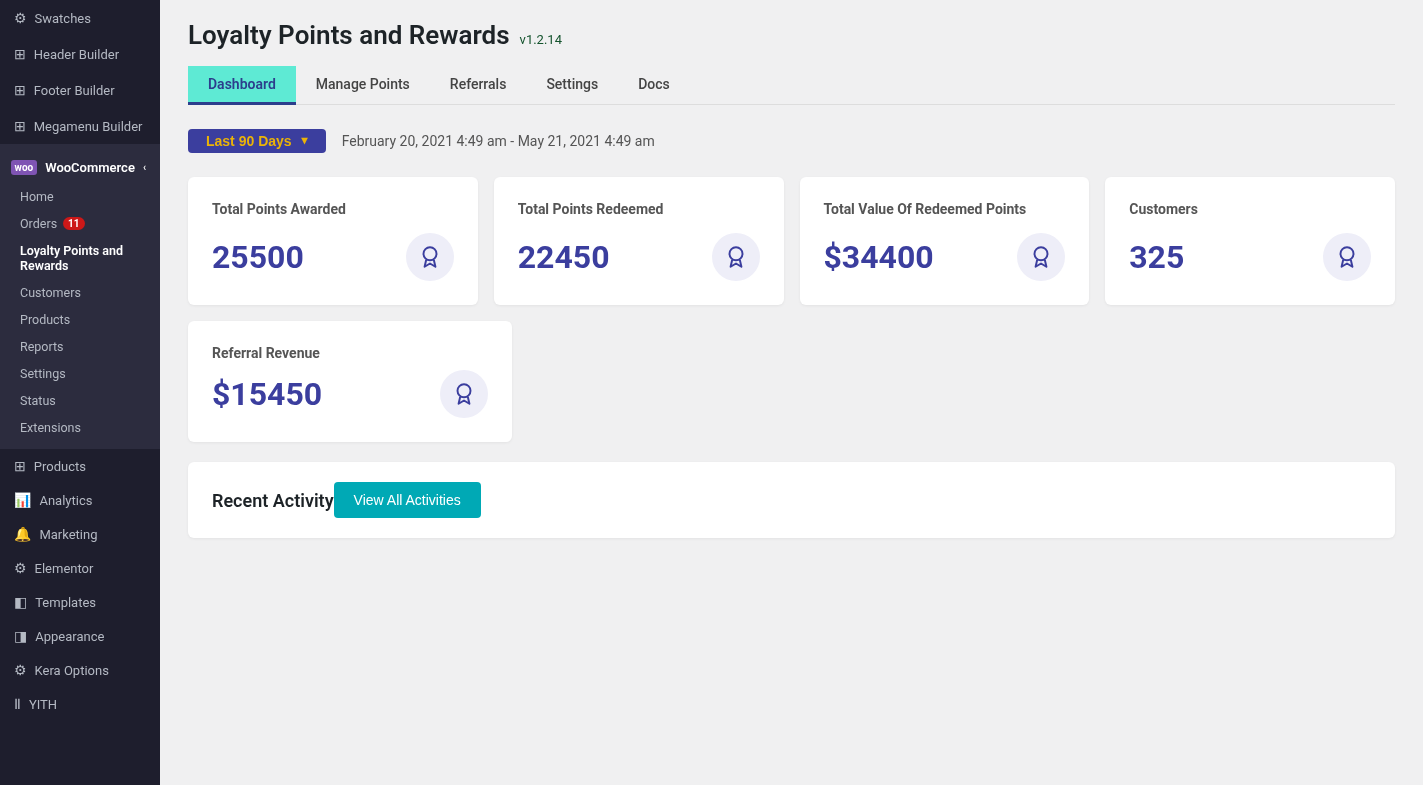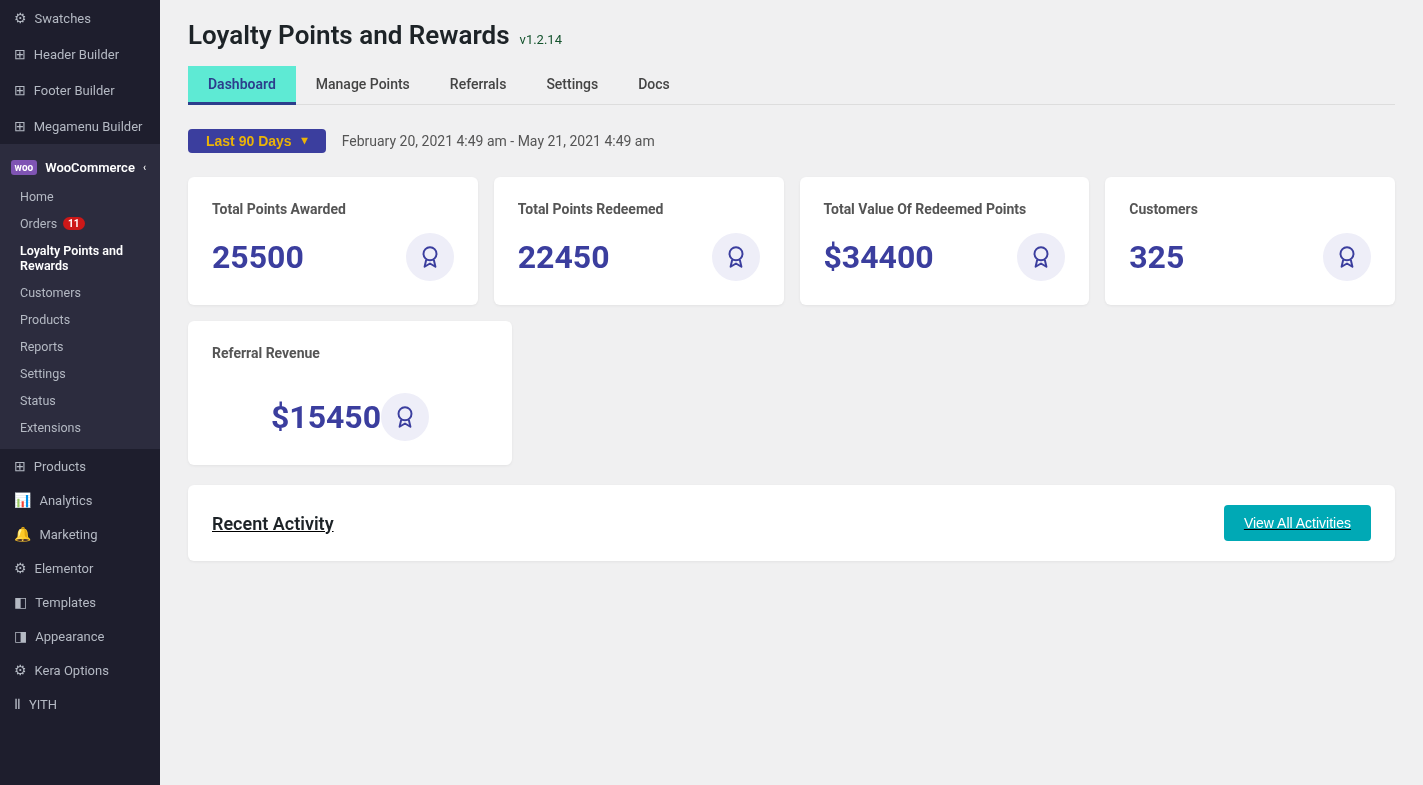--- a/index.html
+++ b/index.html
@@ -222,22 +222,20 @@
     
     .recent-activity-section {
       background: white;
       border-radius: 6px;
       padding: 20px 24px;
       box-shadow: 0 1px 3px rgba(0,0,0,0.06);
     }
     .recent-activity-header {
       display: flex;
       align-items: center;
-      justify-content: space-between;
-      text-decoration: underline;
     }
     .recent-activity-title {
       font-size: 18px;
       font-weight: 600;
       color: #1d2327;
     }
     .view-all-btn {
       background: #00a9b5;
       color: white;
       border: none;
@@ -406,21 +404,21 @@
               <path d="M8.5 14.5 L7 21 L12 18 L17 21 L15.5 14.5" stroke="#3b3e9e" stroke-width="1.8" fill="none" stroke-linejoin="round"></path>
             </svg>
           </div>
         </div>
       </div>
     </div>
 
     <div class="second-row">
       <div class="referral-card">
         <div class="stat-card-title">Referral Revenue</div>
-        <div class="stat-card-bottom" style="margin-top:32px;justify-content:center;">
+        <div class="stat-card-bottom" style="margin-top:9px;">
           <div class="stat-value">$15450</div>
           <div class="stat-icon">
             <svg width="26" height="26" viewBox="0 0 24 24" fill="none" xmlns="http://www.w3.org/2000/svg">
               <circle cx="12" cy="9" r="6" stroke="#3b3e9e" stroke-width="1.8" fill="none"></circle>
               <path d="M8.5 14.5 L7 21 L12 18 L17 21 L15.5 14.5" stroke="#3b3e9e" stroke-width="1.8" fill="none" stroke-linejoin="round"></path>
             </svg>
           </div>
         </div>
       </div>
     </div>

